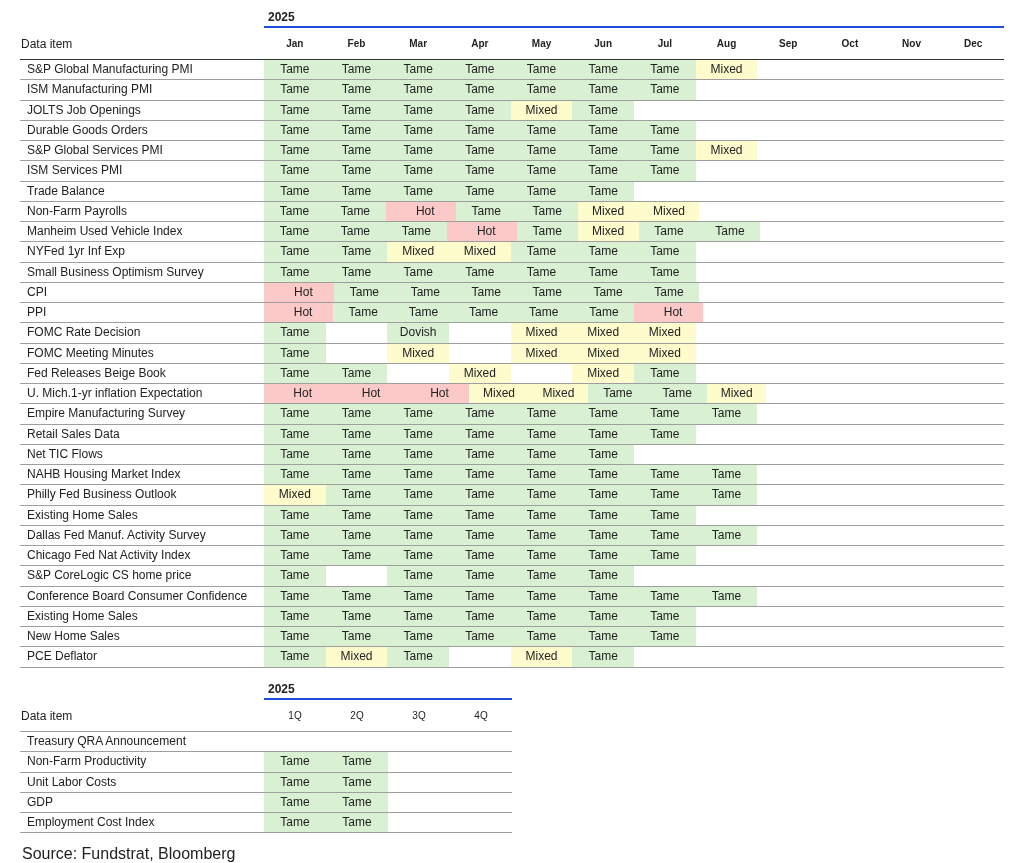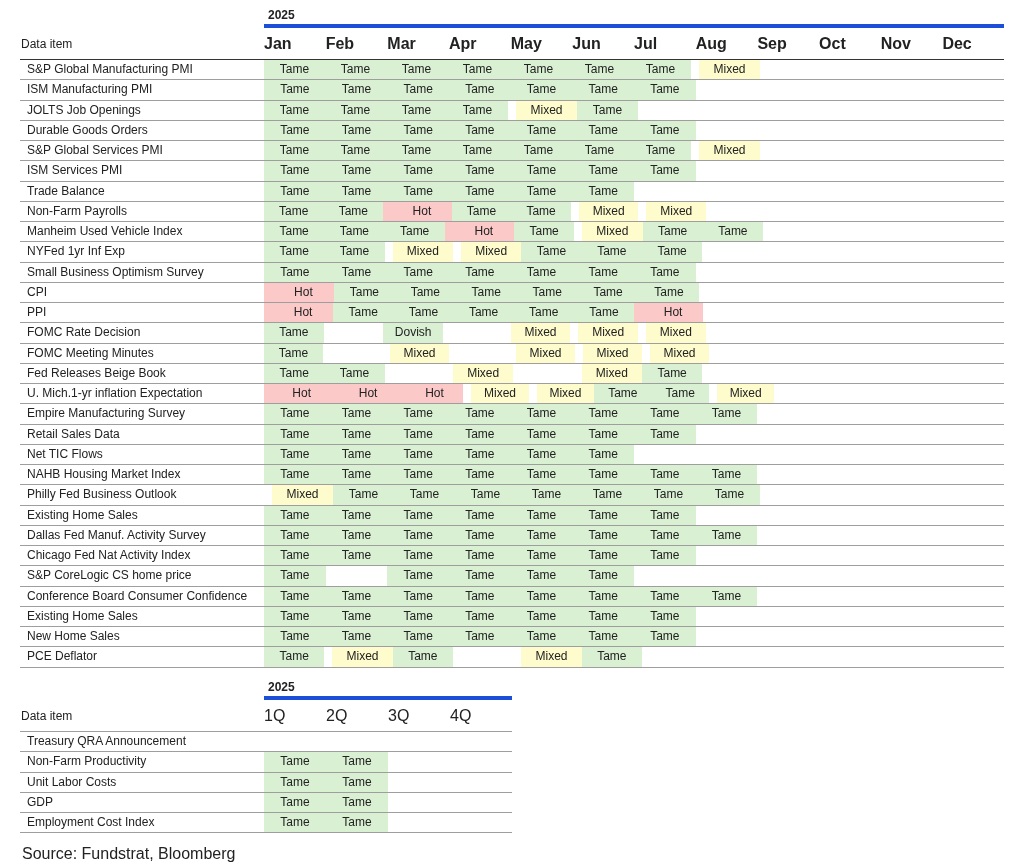--- a/index.html
+++ b/index.html
@@ -5,32 +5,32 @@
     * { margin: 0; padding: 0; box-sizing: border-box; }
     html, body { width: 1024px; height: 863px; background: #ffffff; overflow: hidden; }
     body { font-family: "Liberation Sans", sans-serif; color: #222222; position: relative; font-size: 12px; }
 
     .tbl { position: absolute; left: 20px; }
     #monthly { top: 8px; width: 984px; }
     #quarterly { top: 680px; width: 492px; }
 
     .year-row { display: flex; height: 20px; align-items: flex-end; }
     .year-spacer { width: 244px; flex: none; }
-    .year-label { flex: 1; font-weight: bold; font-size: 12px; padding-left: 4px; padding-bottom: 2px; border-bottom: 4px solid #1d4ed8; line-height: 14px; }
+    .year-label { flex: 1; font-weight: bold; font-size: 12px; padding-left: 4px; padding-bottom: 2px; border-bottom: 2px solid #1d4ed8; line-height: 14px; }
 
     .head-row { display: flex; height: 32px; align-items: center; border-bottom: 1.5px solid #333333; }
     .head-label { width: 244px; flex: none; padding-left: 1px; font-size: 12px; }
-    .head-cell { flex: 1; text-align: left; font-size: 16px; }
+    .head-cell { flex: 1; text-align: center; font-size: 10px; }
     #monthly .head-cell { font-weight: bold; }
 
     .data-row { display: flex; height: 20.25px; border-bottom: 1.5px solid #9e9e9e; }
     .row-label { width: 244px; flex: none; padding-left: 7px; font-size: 12px; line-height: 19px; white-space: nowrap; }
     .cell { flex: 1; text-align: center; font-size: 12px; line-height: 19px; }
     .cell.tame { background: #d9f0d3; }
-    .cell.mixed { background: #fefccc; margin-left: 8px; }
+    .cell.mixed { background: #fefccc; }
     .cell.hot { background: #fcc9c9; padding-left: 9px; }
     .cell.dovish { background: #d9f0d3; }
 
     #source { position: absolute; left: 22px; top: 845px; font-size: 16px; color: #222222; }
   </style>
 </head>
 <body>
 
 <div class="tbl" id="monthly">
   <div class="year-row">

